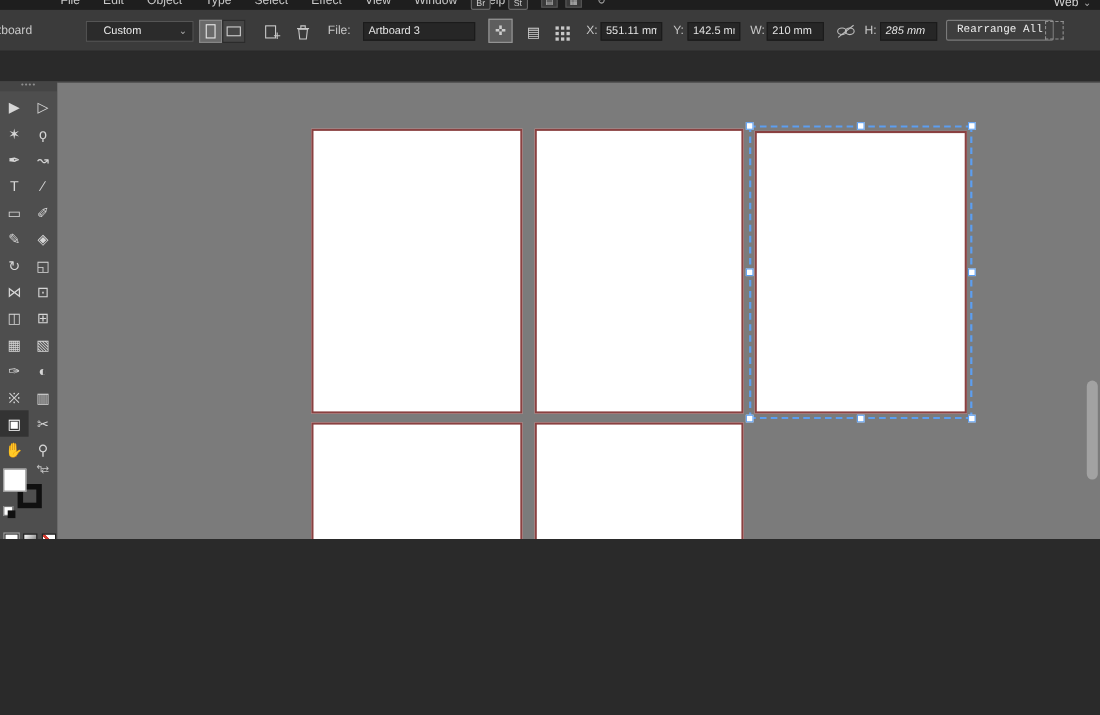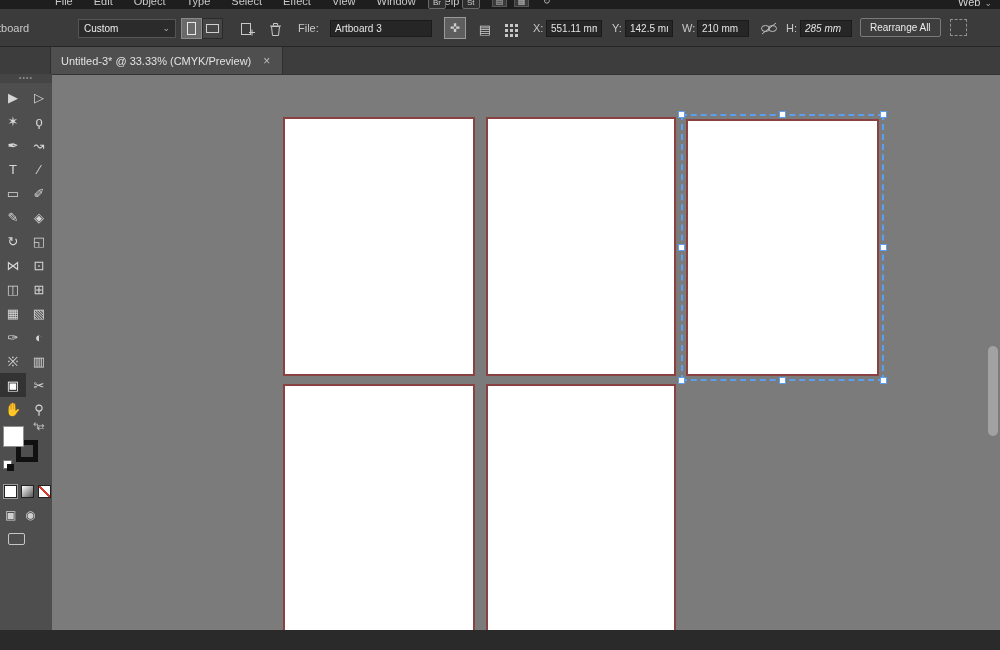--- a/index.html
+++ b/index.html
@@ -1,18 +1,18 @@
 <!DOCTYPE html>
 <html><head>
 <meta charset="utf-8">
 <style>
   * { margin:0; padding:0; box-sizing:border-box; }
   html,body { width:1000px; height:650px; overflow:hidden; background:#2a2a2a;
     font-family:"Liberation Sans", sans-serif; }
-  #app { position:relative; width:1000px; height:630px; overflow:hidden; }
+  #app { position:relative; width:1000px; height:490px; overflow:hidden; }
 
   
   .menu-bar { position:absolute; left:0; top:0; width:1000px; height:9px;
     background:#1e1e1e; overflow:hidden; }
   .menu-items { position:absolute; left:55px; top:-5px; display:flex; gap:21px;
     font-size:11px; color:#c9c9c9; white-space:nowrap; }
   .mb-right { position:absolute; top:-4px; font-size:9px; color:#c9c9c9; }
   .mini-btn { display:inline-block; border:1px solid #6a6a6a; border-radius:2px;
     padding:1px 4px; background:#2e2e2e; color:#cfcfcf; font-size:8px; }
   .mb-icon { display:inline-block; width:15px; height:11px; background:#3a3a3a;
@@ -22,37 +22,37 @@
 
   
   .control-bar { position:absolute; left:0; top:9px; width:1000px; height:38px;
     background:#3b3b3b; border-bottom:1px solid #262626; font-size:11px; color:#c8c8c8; }
   .cb-label { position:absolute; top:13px; }
   .field { position:absolute; top:11px; height:17px; background:#262626;
     border:1px solid #1b1b1b; color:#e4e4e4; font-size:10px; padding:0 4px;
     font-family:"Liberation Sans", sans-serif; }
   .preset { position:absolute; left:78px; top:10px; width:98px; height:19px;
     background:#2b2b2b; border:1px solid #555; color:#ececec; font-size:10px;
-    padding:3px 5px; cursor:default; }
+    padding:3px 15px; cursor:default; }
   .preset .chev { position:absolute; right:5px; top:3px; }
   .orient { position:absolute; left:181px; top:9px; display:flex; }
   .orient-btn { width:21px; height:21px; display:flex; align-items:center;
     justify-content:center; border:1px solid #2a2a2a; background:#454545; }
   .orient-btn.sel { background:#6a6a6a; border-color:#8a8a8a; }
   .page-p { width:9px; height:13px; border:1px solid #e8e8e8; }
   .page-l { width:13px; height:9px; border:1px solid #cfcfcf; }
   .icon-btn { position:absolute; top:9px; width:22px; height:22px; display:flex;
     align-items:center; justify-content:center; color:#cccccc; }
   .icon-btn.pressed { background:#5e5e5e; border:1px solid #9a9a9a; }
   .grid9 { position:absolute; left:505px; top:15px; width:3px; height:3px; background:#c8c8c8;
     box-shadow:5px 0 #c8c8c8,10px 0 #c8c8c8,0 5px #c8c8c8,5px 5px #c8c8c8,10px 5px #c8c8c8,
     0 10px #c8c8c8,5px 10px #c8c8c8,10px 10px #c8c8c8; }
   .btn { position:absolute; top:9px; height:19px; background:#3e3e3e; color:#ececec;
     border:1px solid #7a7a7a; border-radius:2px; font-size:10px; padding:0 9px;
-    font-family:Liberation Sans, sans-serif; }
+    font-family:Liberation Mono, monospace; }
   .dashed-box { position:absolute; left:950px; top:10px; width:17px; height:17px;
     border:1px dashed #909090; }
 
   
   .tab-bar { position:absolute; left:0; top:47px; width:1000px; height:27px; background:#3d3d3d; }
   .doc-tab { position:absolute; left:50px; top:0; height:27px; width:233px; background:#4f4f4f;
     border-right:1px solid #2e2e2e; border-left:1px solid #2e2e2e; display:flex;
     align-items:center; padding:0 10px; color:#e2e2e2; font-size:11px; white-space:nowrap; }
   .tab-close { margin-left:12px; color:#bdbdbd; font-size:12px; cursor:default; }
 
@@ -199,26 +199,20 @@
     </span>
 
     <span class="cb-label" style="left:786px;">H:</span>
     <input class="field" style="left: 800px; width: 52px; font-style: italic;" value="285 mm">
 
     <button class="btn" style="left:860px;">Rearrange All</button>
 
     <span class="dashed-box"></span>
   </div>
 
-  <div class="tab-bar">
-    <div class="doc-tab">
-      <span>Untitled-3* @ 33.33% (CMYK/Preview)</span>
-      <span class="tab-close">×</span>
-    </div>
-  </div>
 
   <div class="toolbar">
     <div class="tb-grip">••••</div>
     <div class="tools">
       <div class="tool">▶</div>
       <div class="tool">▷</div>
       <div class="tool">✶</div>
       <div class="tool">ϙ</div>
       <div class="tool">✒</div>
       <div class="tool">↝</div>

